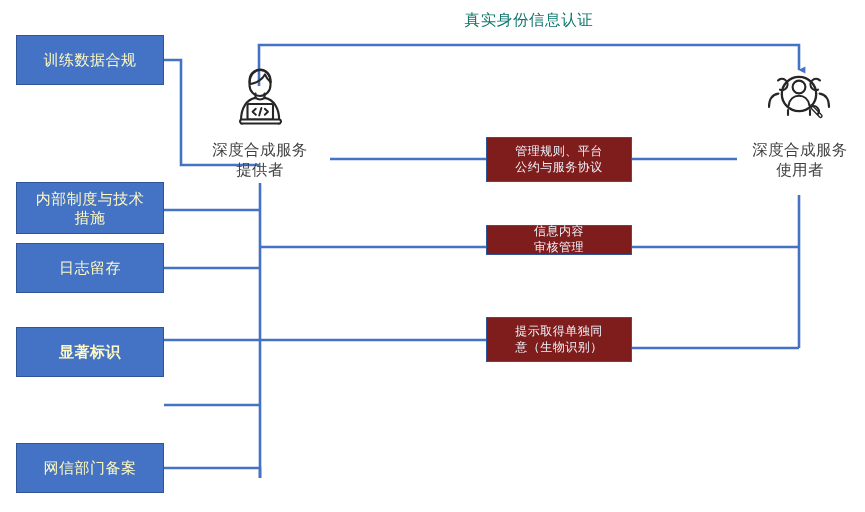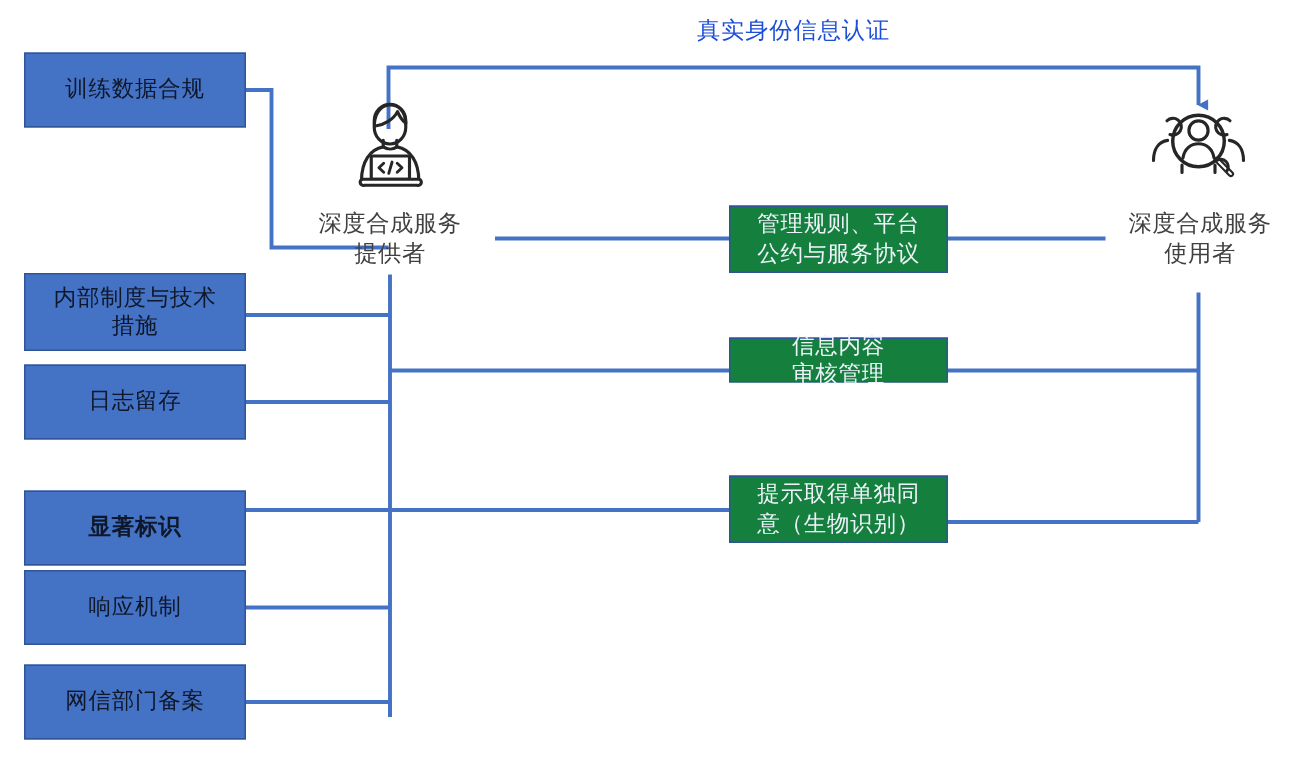--- a/index.html
+++ b/index.html
@@ -19,62 +19,62 @@
     left:0;top:0;
     width:865px;height:512px;
     pointer-events:none;
   }
   
   .lbox{
     position:absolute;
     box-sizing:border-box;
     background:#4472c4;
     border:1px solid #2f5597;
-    color:#0f172a;
+    color:#fef9c3;
     display:flex;
     align-items:center;
     justify-content:center;
     text-align:center;
     font-size:15px;
     line-height:1.28;
     letter-spacing:0.5px;
     font-weight:500;
     padding:2px 6px;
   }
   
   .mbox{
     position:absolute;
     box-sizing:border-box;
-    background:#15803d;
+    background:#7f1d1d;
     border:1.5px solid #2f5597;
     color:#eef3fb;
     display:flex;
     align-items:center;
     justify-content:center;
     text-align:center;
-    font-size:15px;
+    font-size:12px;
     line-height:1.3;
     letter-spacing:0.5px;
     font-weight:500;
     padding:2px 5px;
   }
   
   .actor-label{
     position:absolute;
     text-align:center;
     color:#404040;
     font-size:15.5px;
     line-height:1.3;
     letter-spacing:0.4px;
     white-space:pre-line;
   }
   .flow-label{
     position:absolute;
     text-align:center;
-    color:#1d4ed8;
+    color:#0f766e;
     font-size:15.5px;
     letter-spacing:0.6px;
   }
   .actor-icon{
     position:absolute;
   }
 </style>
 </head>
 <body>
 
@@ -188,23 +188,20 @@
 
   <div class="lbox" style="left:16px;top:182px;width:148px;height:52px;white-space:pre-line;">
     <span>内部制度与技术
 措施</span>
   </div>
 
   <div class="lbox" style="left:16px;top:327px;width:148px;height:50px;font-weight:bold;">
     <span>显著标识</span>
   </div>
 
-  <div class="lbox" style="left:16px;top:380px;width:148px;height:50px;">
-    <span>响应机制</span>
-  </div>
 
   <div class="lbox" style="left:16px;top:443px;width:148px;height:50px;">
     <span>网信部门备案</span>
   </div>
 
   <div class="mbox" style="left:486px;top:137px;width:146px;height:45px;white-space:pre-line;">
     <span>管理规则、平台
 公约与服务协议</span>
   </div>
 

